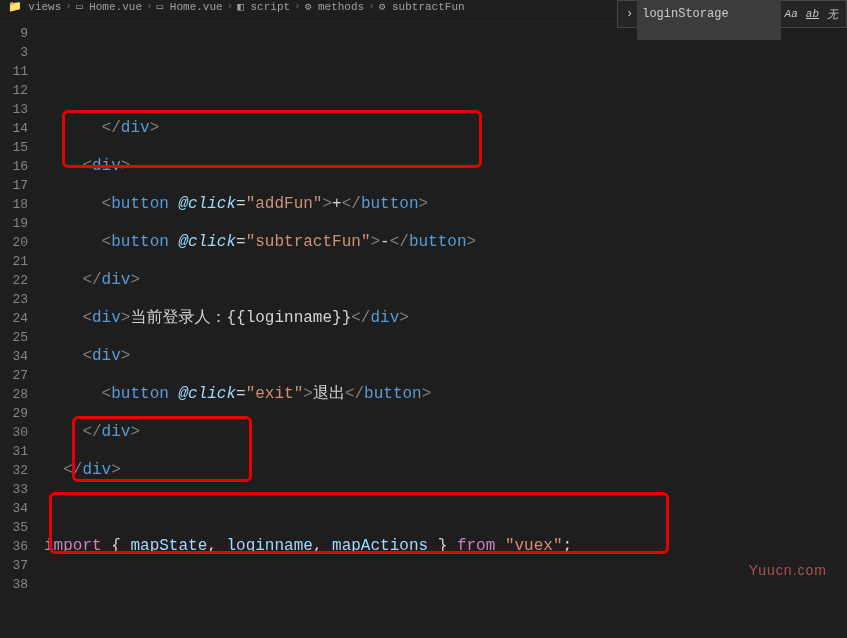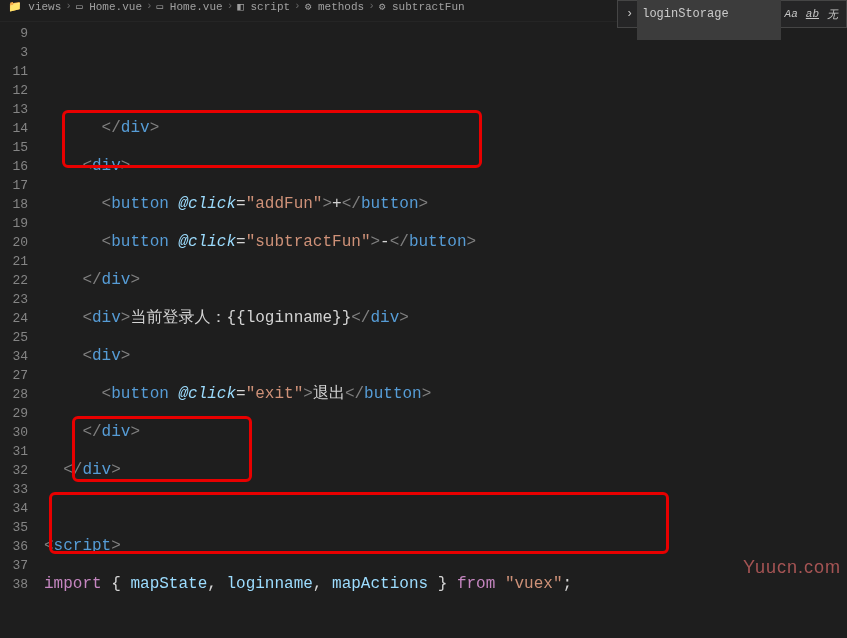--- a/index.html
+++ b/index.html
@@ -88,25 +88,25 @@
     .hl-box {
       position: absolute;
       border: 3px solid #e80000;
       border-radius: 6px;
       background: transparent;
       z-index: 3;
       pointer-events: none;
     }
     .watermark {
       position: absolute;
-      right: 6px;
+      right: 20px;
       bottom: 60px;
       color: rgba(255, 120, 120, 0.6);
       font-family: Arial, sans-serif;
-      font-size: 18px;
+      font-size: 14px;
       letter-spacing: 1px;
       z-index: 4;
     }
   </style>
 </head>
 <body>
 
 <div class="breadcrumb">
   <span>📁 <span>views</span></span>
   <span class="chev">›</span>
@@ -171,21 +171,20 @@
 <div class="line">    <span class="br">&lt;</span><span class="tag">div</span><span class="br">&gt;</span></div>
 <div class="line">      <span class="br">&lt;</span><span class="tag">button</span> <span class="attr">@click</span><span class="op">=</span><span class="str">"addFun"</span><span class="br">&gt;</span><span class="txt">+</span><span class="br">&lt;/</span><span class="tag">button</span><span class="br">&gt;</span></div>
 <div class="line">      <span class="br">&lt;</span><span class="tag">button</span> <span class="attr">@click</span><span class="op">=</span><span class="str">"subtractFun"</span><span class="br">&gt;</span><span class="txt">-</span><span class="br">&lt;/</span><span class="tag">button</span><span class="br">&gt;</span></div>
 <div class="line">    <span class="br">&lt;/</span><span class="tag">div</span><span class="br">&gt;</span></div>
 <div class="line">    <span class="br">&lt;</span><span class="tag">div</span><span class="br">&gt;</span><span class="txt">当前登录人：</span><span class="txt">{{</span><span class="txt">loginname</span><span class="txt">}}</span><span class="br">&lt;/</span><span class="tag">div</span><span class="br">&gt;</span></div>
 <div class="line">    <span class="br">&lt;</span><span class="tag">div</span><span class="br">&gt;</span></div>
 <div class="line">      <span class="br">&lt;</span><span class="tag">button</span> <span class="attr">@click</span><span class="op">=</span><span class="str">"exit"</span><span class="br">&gt;</span><span class="txt">退出</span><span class="br">&lt;/</span><span class="tag">button</span><span class="br">&gt;</span></div>
 <div class="line">    <span class="br">&lt;/</span><span class="tag">div</span><span class="br">&gt;</span></div>
 <div class="line">  <span class="br">&lt;/</span><span class="tag">div</span><span class="br">&gt;</span></div>
 <div class="line"> </div>
-<div class="line"><span class="br">&lt;</span><span class="tag">script</span><span class="br">&gt;</span></div>
 <div class="line"><span class="kw2">import</span> <span class="pun">{ </span><span class="prop">mapState</span><span class="pun">, </span><span class="prop">loginname</span><span class="pun">, </span><span class="prop">mapActions</span><span class="pun"> }</span><span class="kw2"> from </span><span class="str">"vuex"</span><span class="pun">;</span></div>
 
 
 
 
 
 
 
 
 

